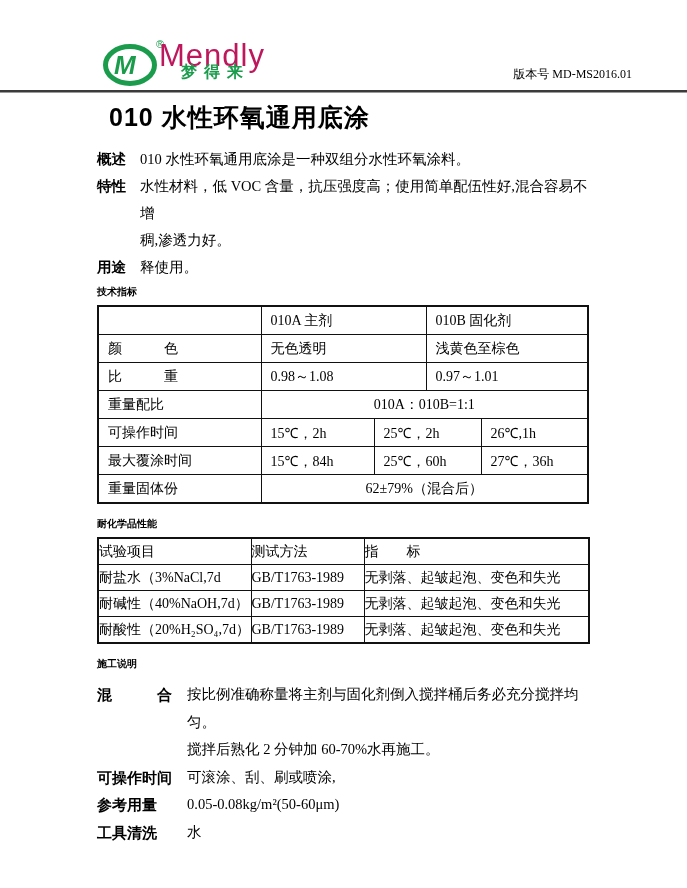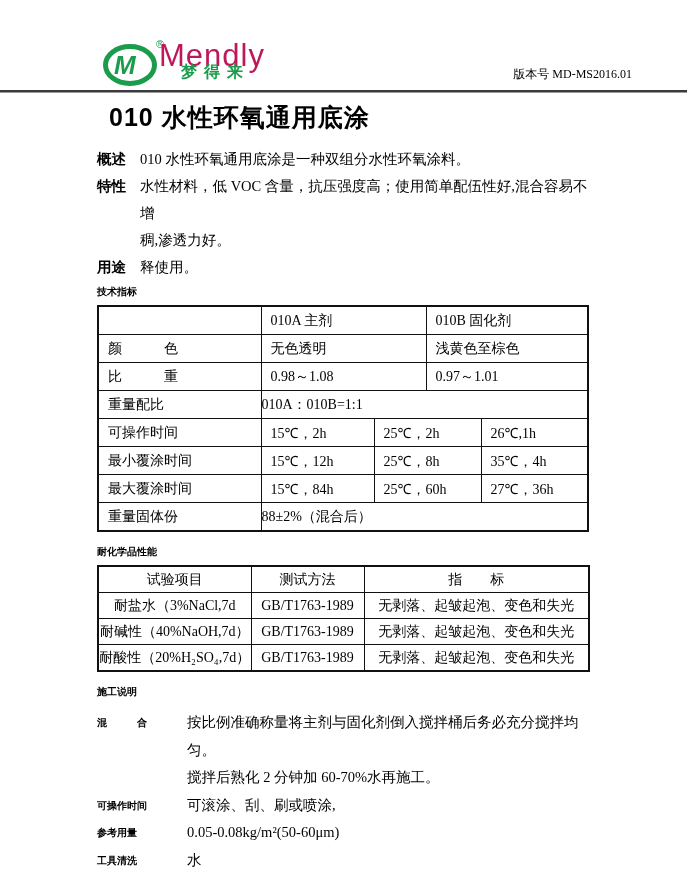--- a/index.html
+++ b/index.html
@@ -41,27 +41,27 @@
   .intro-row .txt { flex:1; }
   .sec-h {
     font-family:"Liberation Sans",sans-serif; font-weight:bold;
     font-size:10px; line-height:18px; margin:0;
   }
   .h-tech  { margin-top:2px;  margin-bottom:4px; }
   .h-chem  { margin-top:11px; margin-bottom:4px; }
   .h-con   { margin-top:11px; margin-bottom:8px; }
   table.tbl { border-collapse:collapse; table-layout:fixed; width:491px; font-size:14px; border:2px solid #111; }
   table.tbl td { border:1px solid #111; height:27px; padding:0 2px 0 9px; overflow:hidden; white-space:nowrap; }
-  table.tbl td.center { text-align:left; padding:0; }
-  table.chem td { height:25px; text-align:center; padding:0; }
+  table.tbl td.center { text-align:center; padding:0; }
+  table.chem td { height:25px; text-align:left; padding:0; }
   
   .c-row { display:flex; font-size:14.5px; line-height:27.5px; }
   .c-row .lbl {
     width:90px; flex:none; font-weight:bold;
-    font-family:"Liberation Sans",sans-serif; font-size:10px;
+    font-family:"Liberation Sans",sans-serif; font-size:15px;
   }
   .c-row .txt { flex:1; }
 </style>
 </head>
 <body>
 
 <div class="page">
 
   <div class="logo">
     <svg class="logo-svg" width="54" height="42" viewBox="0 0 54 42">
@@ -128,34 +128,28 @@
         <td>重量配比</td>
         <td colspan="4" class="center">010A：010B=1:1</td>
       </tr>
       <tr>
         <td>可操作时间</td>
         <td>15℃，2h</td>
         <td colspan="2">25℃，2h</td>
         <td>26℃,1h</td>
       </tr>
       <tr>
-        <td>最小覆涂时间</td>
-        <td>15℃，12h</td>
-        <td colspan="2">25℃，8h</td>
-        <td>35℃，4h</td>
-      </tr>
-      <tr>
         <td>最大覆涂时间</td>
         <td>15℃，84h</td>
         <td colspan="2">25℃，60h</td>
         <td>27℃，36h</td>
       </tr>
       <tr>
         <td>重量固体份</td>
-        <td colspan="4" class="center">88±2%（混合后）</td>
+        <td colspan="4" class="center">62±79%（混合后）</td>
       </tr>
     </tbody>
       </table>
 
     <div class="sec-h h-chem">耐化学品性能</div>
     <table class="tbl chem">
       <colgroup>
           <col style="width:153px">
           <col style="width:113px">
           <col style="width:225px">

